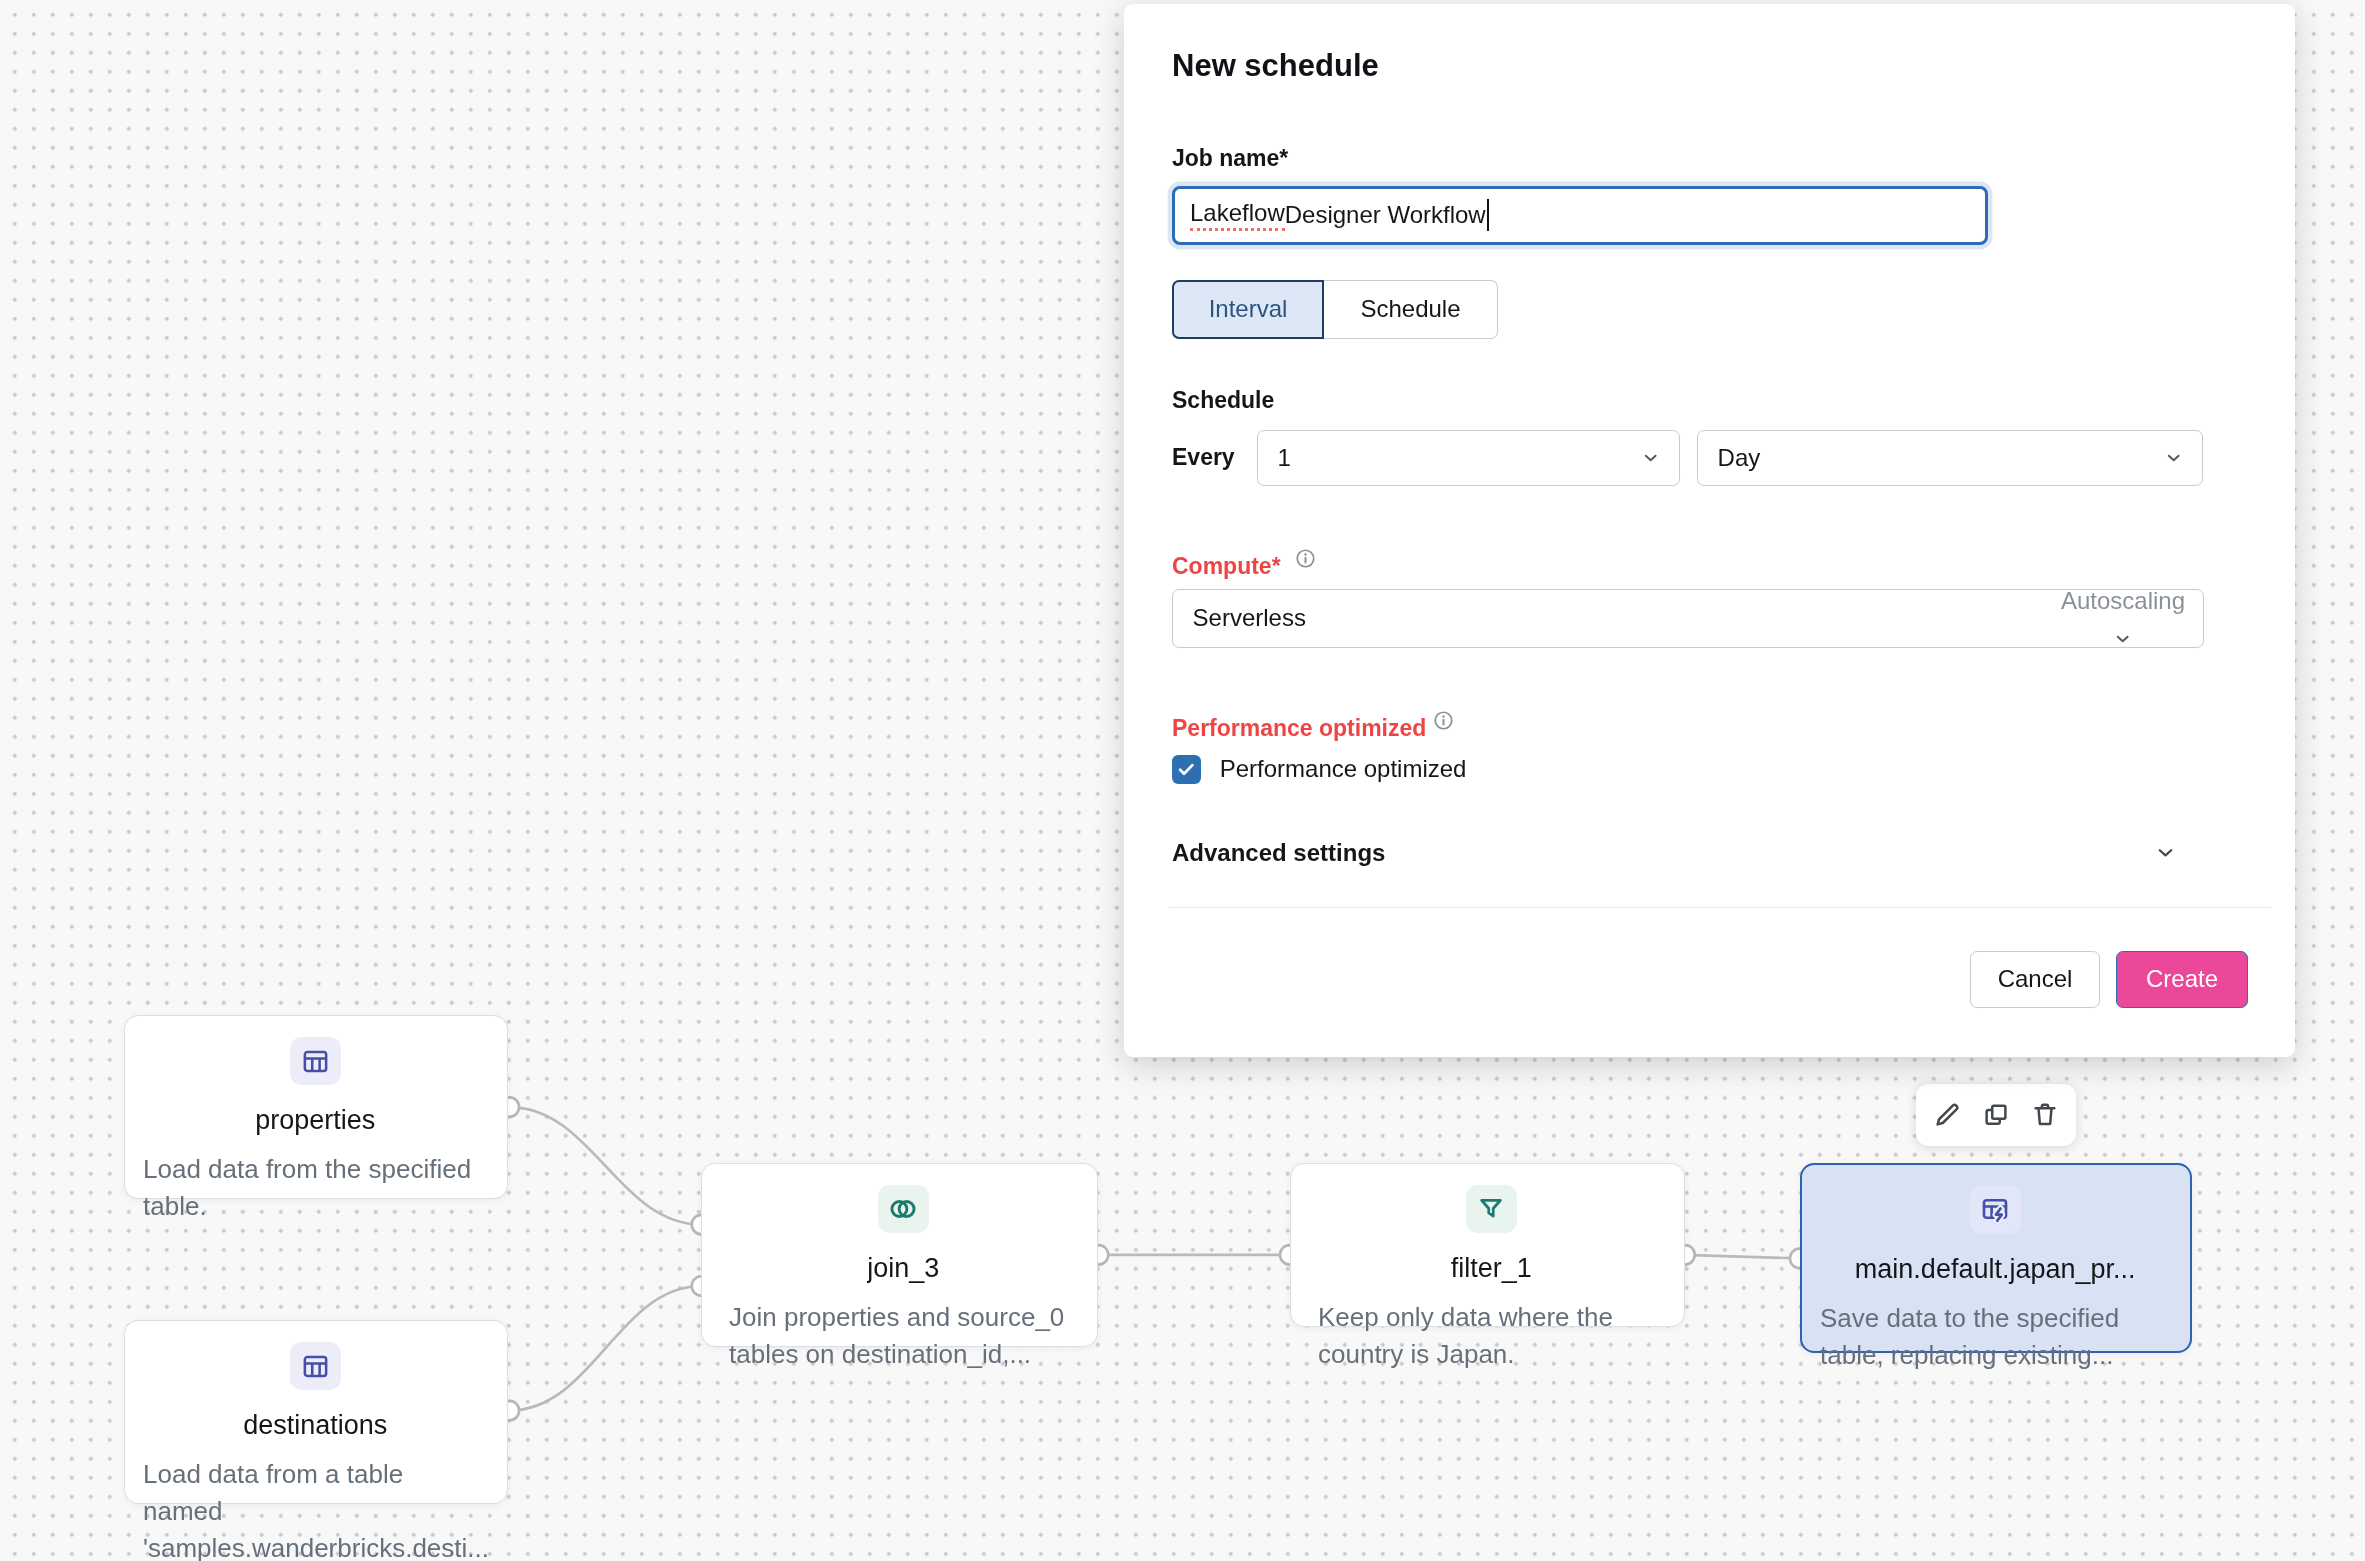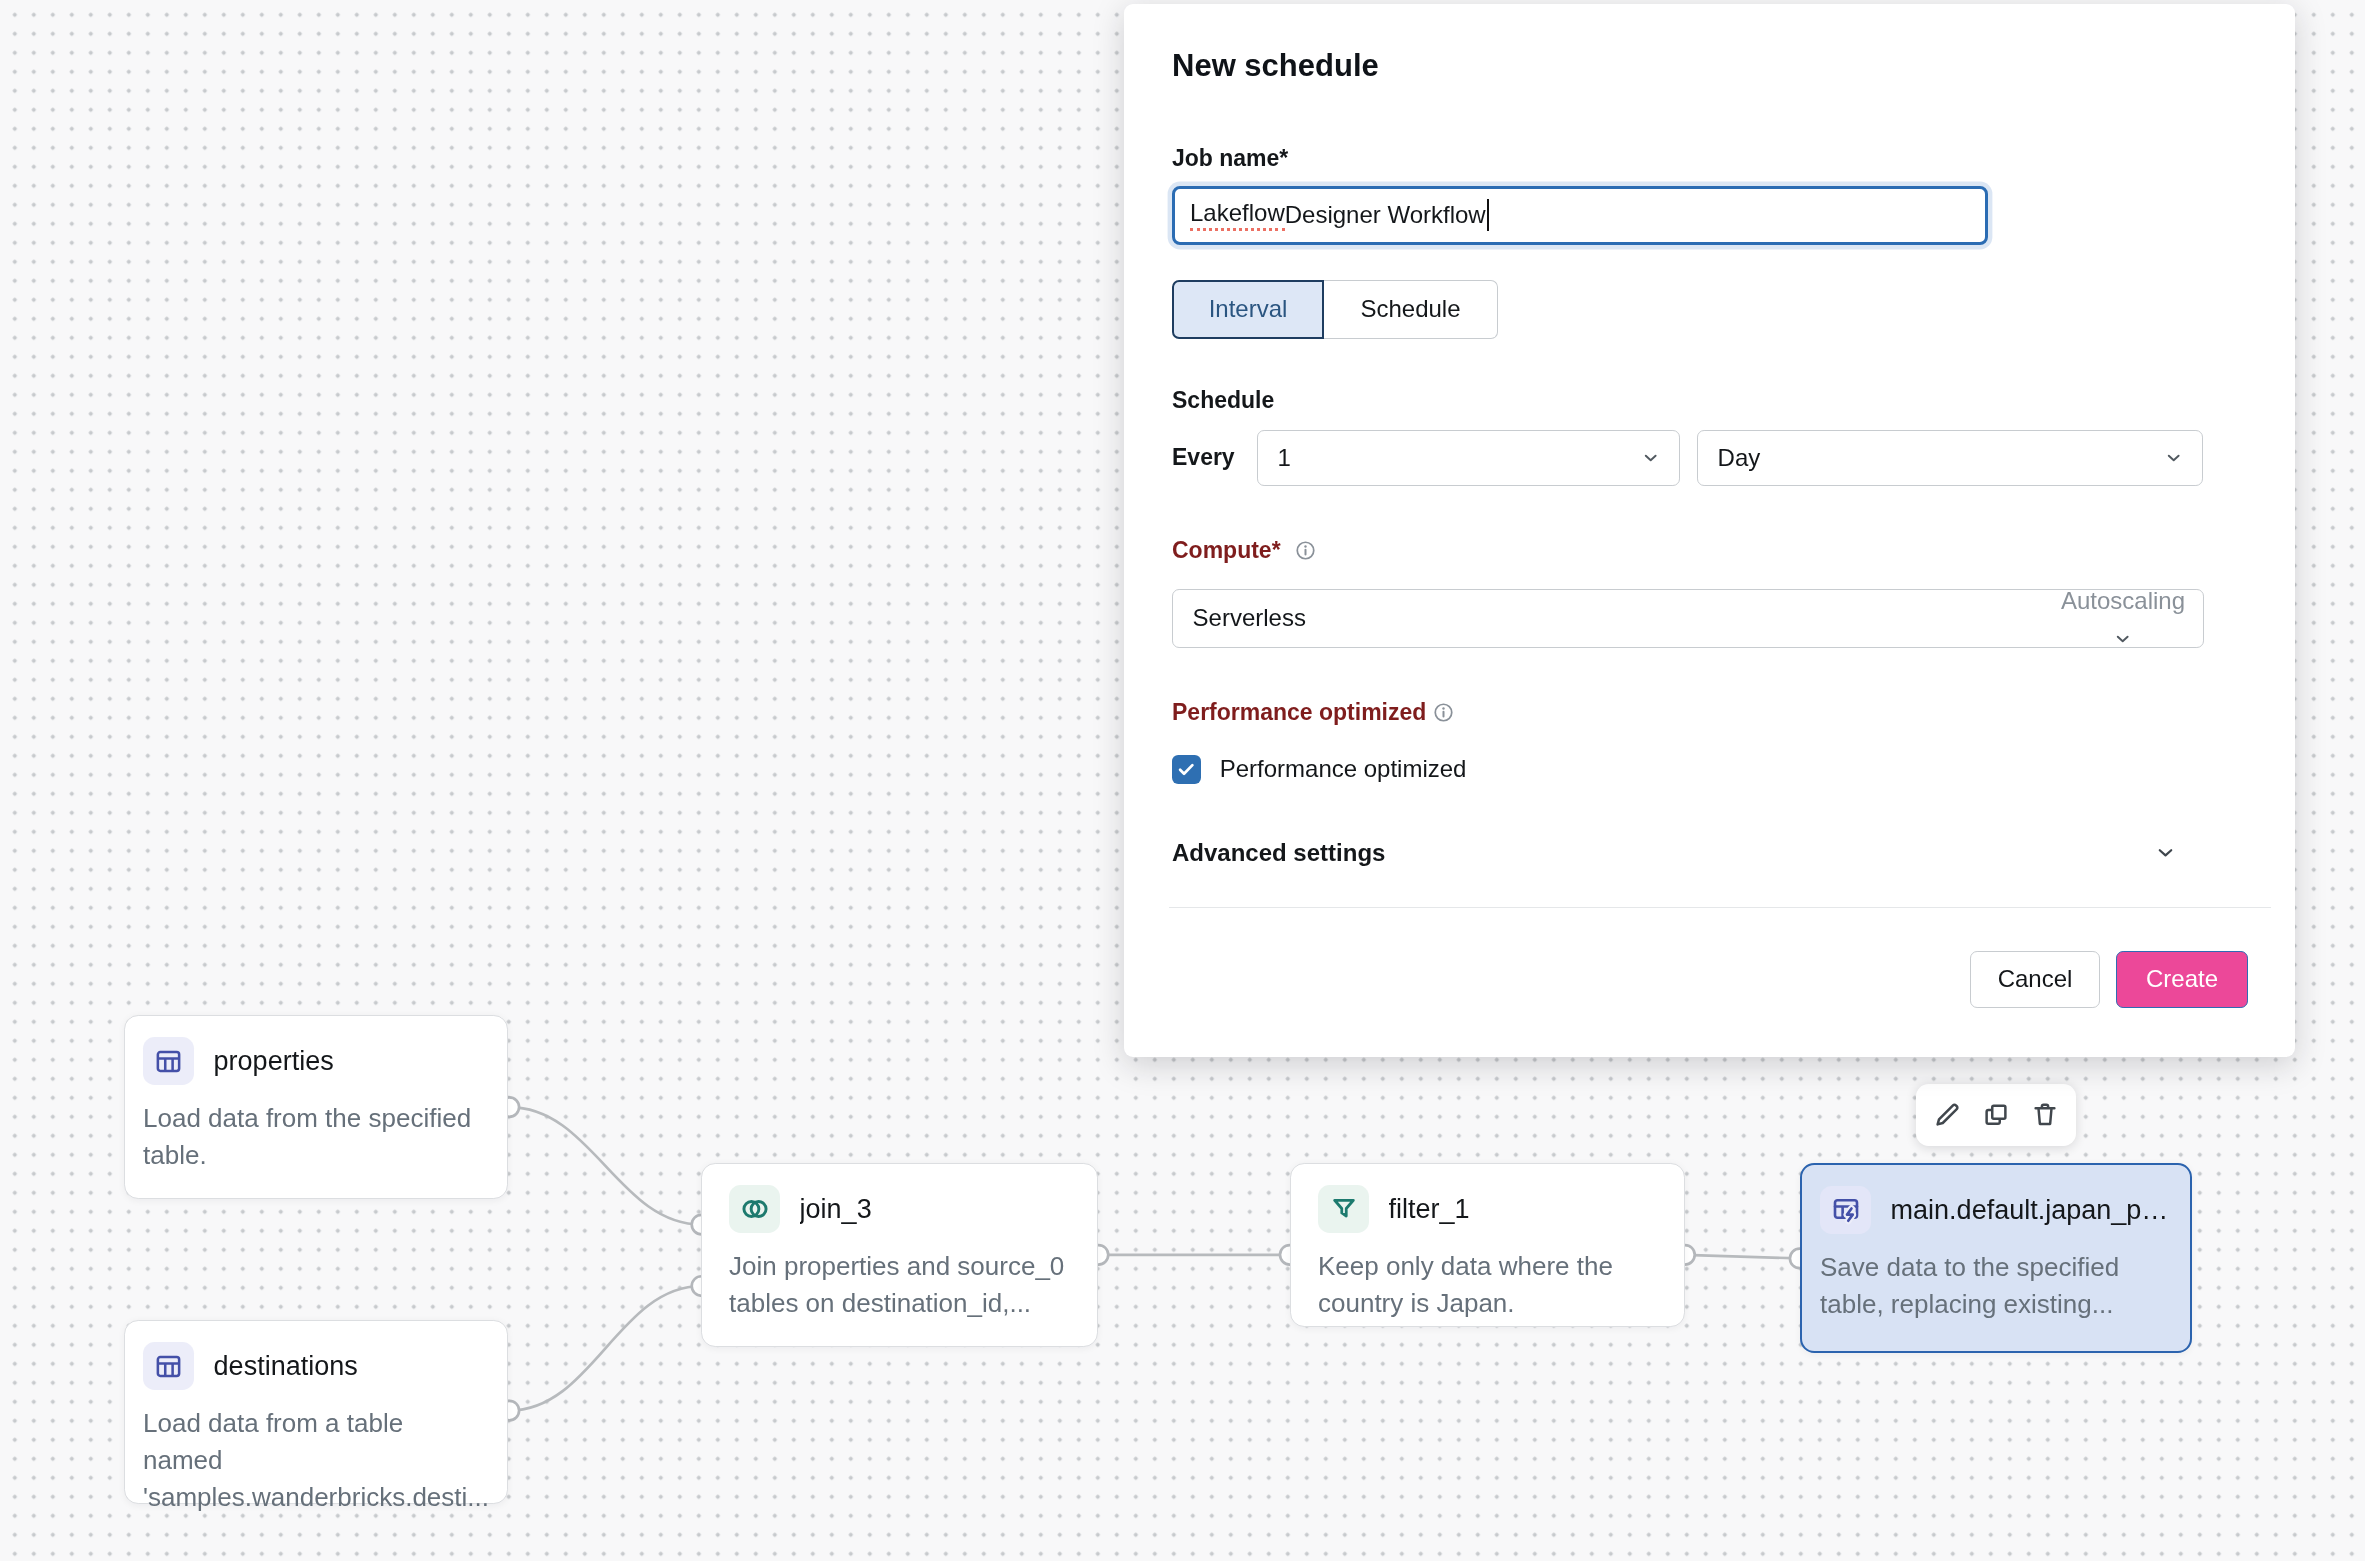--- a/index.html
+++ b/index.html
@@ -22,21 +22,21 @@
 
   
   .node{
     position:absolute;background:#ffffff;border:1.3px solid #dcdee1;
     border-radius:14.2px;box-sizing:border-box;padding:21.4px 19.6px 18px 18px;
     box-shadow:0 1.8px 7.1px rgba(20,24,31,.05);
   }
   .node.selected{
     background:#d8e2f4;border:2.7px solid #2b63ae;
   }
-  .node-header{display:flex;align-items:center;gap:19.6px;}
+  .node-header{display:flex;align-items:center;gap:19.6px;flex-direction:column;}
   .node-icon{
     width:51px;height:48px;border-radius:11.6px;flex:0 0 auto;
     display:flex;align-items:center;justify-content:center;
   }
   .node-icon.lavender{background:#ecedf9;}
   .node-icon.mint{background:#eaf4ef;}
   .node.selected .node-icon.lavender{background:#e3e6f8;}
   .node-title{
     font-size:27px;font-weight:500;color:#14171a;white-space:nowrap;
     overflow:hidden;text-overflow:ellipsis;
@@ -98,21 +98,21 @@
   }
   .sel-interval{left:133px;top:426px;width:423px;height:56px;}
   .sel-unit{left:573px;top:426px;width:506px;height:56px;}
   .sel-compute{left:48px;top:585px;width:1032px;height:59px;}
   .sel-right{display:flex;align-items:center;gap:12.5px;flex-direction:column;}
   .muted{color:#8a9199;}
 
   .hdr-row{position:absolute;display:flex;align-items:center;}
   .row-compute{left:48px;top:533px;gap:13.3px;}
   .row-perf{left:48px;top:695px;gap:5.3px;}
-  .hdr-text{font-size:23px;font-weight:700;color:#7f1d1d;}
+  .hdr-text{font-size:23px;font-weight:700;color:#ef4444;margin-top:16px;}
 
   .checkbox-row{position:absolute;left:48px;top:751px;display:flex;align-items:center;gap:18.7px;}
   .checkbox{
     width:29px;height:29px;border-radius:6.2px;background:#2e6fb2;
     display:flex;align-items:center;justify-content:center;cursor:pointer;
   }
   .checkbox-label{font-size:24px;color:#14171a;}
 
   .advanced-row{
     position:absolute;left:48px;top:835px;width:1006px;display:flex;

